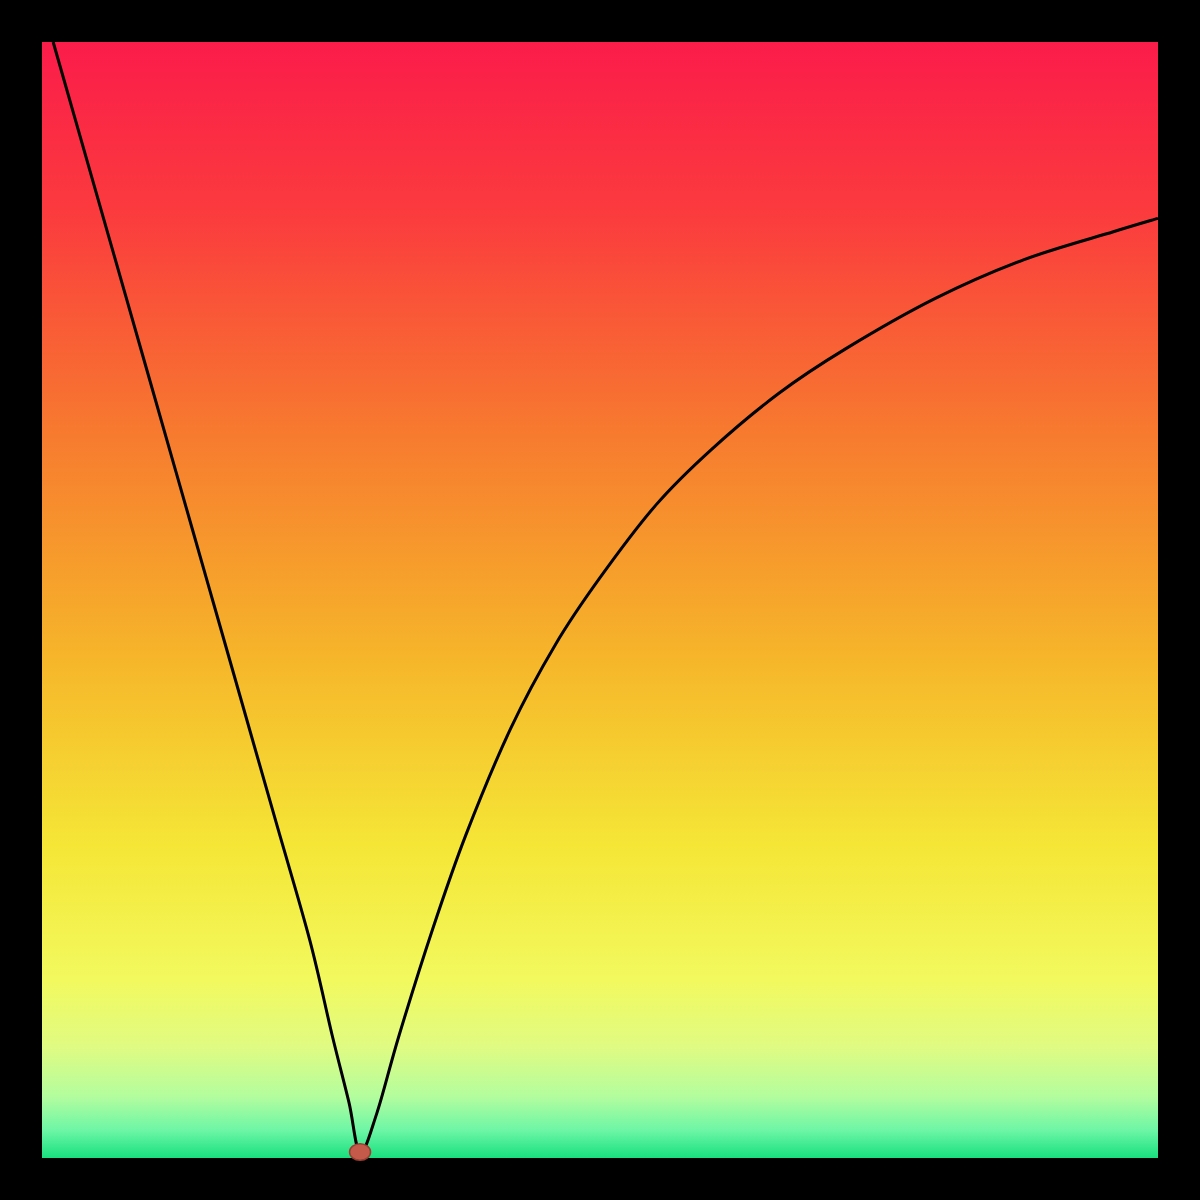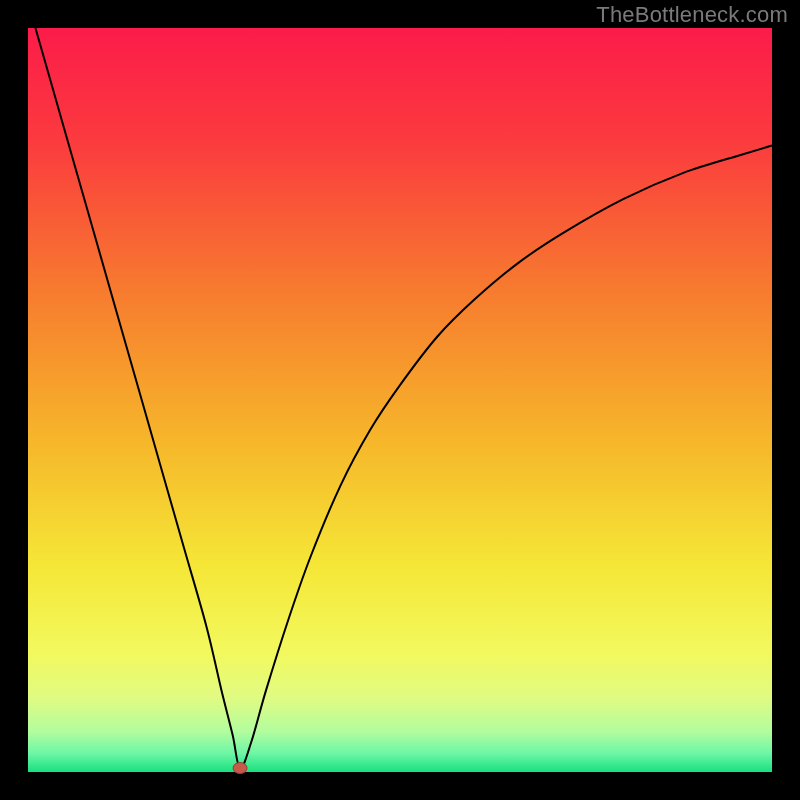--- a/index.html
+++ b/index.html
@@ -28,21 +28,20 @@
     z-index: 5;
   }
   svg {
     display: block;
   }
 </style>
 </head>
 <body>
 
 <div class="frame">
-  <div class="watermark">TheBottleneck.com</div>
 
   <svg id="chart-svg" width="800" height="800" viewBox="0 0 800 800">
     <defs>
       <linearGradient id="bg-grad" x1="0" y1="0" x2="0" y2="1">
           <stop offset="0%" stop-color="#fb1c4a"></stop>
           <stop offset="15%" stop-color="#fb3a3e"></stop>
           <stop offset="35%" stop-color="#f77a2f"></stop>
           <stop offset="55.00000000000001%" stop-color="#f6b52a"></stop>
           <stop offset="72%" stop-color="#f5e636"></stop>
           <stop offset="84%" stop-color="#f2f95e"></stop>

